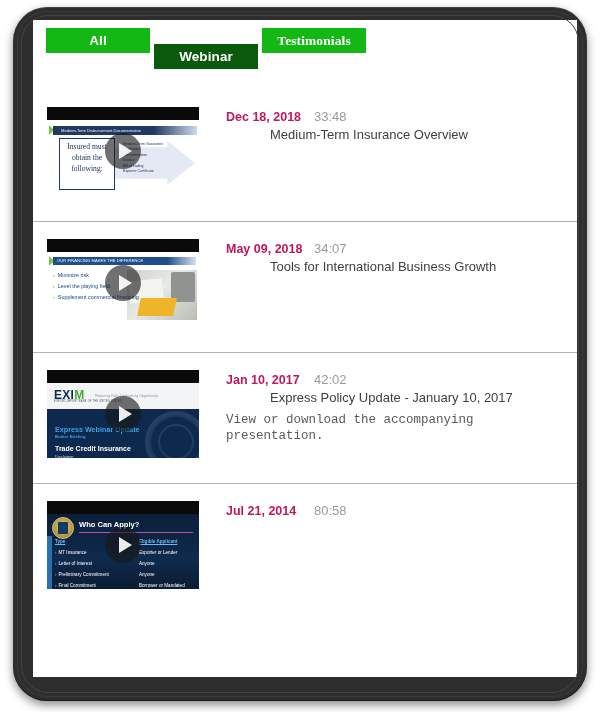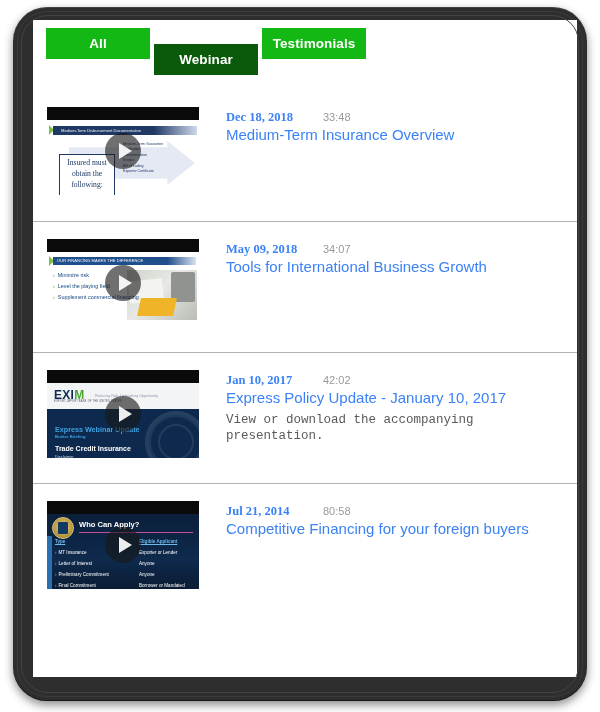--- a/index.html
+++ b/index.html
@@ -56,39 +56,39 @@
 
   
   .tab-bar {
     position: absolute;
     left: 13px;
     top: 8px;
     display: flex;
     gap: 4px;
   }
   .tab {
-    height: 31px;
+    height: 25px;
     line-height: 25px;
     background: #14b814;
     color: #ffffff;
     font-size: 13.5px;
     font-weight: bold;
     text-align: center;
     border: 0;
     padding: 0;
     cursor: pointer;
     font-family: "Liberation Sans", sans-serif;
     letter-spacing: 0.1px;
     white-space: nowrap;
   }
   .tab.active { background: #0b5a0b; }
   .tab-all { width: 104px; }
   .tab-webinar { width: 104px; margin-top: 16px; }
   .tab-howto { width: 104px; }
-  .tab-testimonials { width: 104px; }
+  .tab-testimonials { width: 104px; font-family: Liberation Serif, serif; }
 
   
   .video-list {
     position: absolute;
     left: 0;
     top: 70px;
     width: 544px;
   }
   .video-item {
     position: relative;
@@ -164,21 +164,21 @@
     border-left: 5px solid #7ec242;
     border-top: 5px solid transparent;
     border-bottom: 5px solid transparent;
   }
   .s1 .arrow {
     position: absolute; left: 22px; top: 21px; width: 126px; height: 44px;
     background: #e5e9f4;
     clip-path: polygon(0 14%, 78% 14%, 78% 0, 100% 50%, 78% 100%, 78% 86%, 0 86%);
   }
   .s1 .box {
-    position: absolute; left: 12px; top: 34px; width: 56px; height: 52px;
+    position: absolute; left: 12px; top: 18px; width: 56px; height: 52px;
     background: #ffffff; border: 1px solid #1f3864;
     color: #1f3864; font-size: 7.6px; line-height: 11px;
     text-align: center; padding-top: 2px; box-sizing: border-box;
     font-family: "Liberation Serif", serif;
   }
   .s1 .bullets {
     position: absolute; left: 76px; top: 22px; width: 66px;
     color: #1f3864; font-size: 3.6px; line-height: 5.4px;
   }
 
@@ -322,41 +322,41 @@
     min-width: 0;
   }
   .meta-row {
     display: flex;
     align-items: baseline;
     height: 16px;
   }
   .video-date {
     font-size: 12.5px;
     font-weight: bold;
-    color: #3b82f6;
+    color: #be185d;
     white-space: nowrap;
-    font-family: Liberation Serif, serif;
   }
   .video-duration {
-    font-size: 11px;
+    font-size: 13px;
     color: #9a9a9a;
-    margin-left: 9px;
+    margin-left: 0;
     position: relative;
     left: 0;
     width: 60px;
     text-align: left;
   }
   .dur-pad { width: 88px; flex: 0 0 88px; }
   .video-title {
     margin-top: 2px;
-    font-size: 15px;
-    color: #3b82f6;
+    font-size: 13px;
+    color: #404040;
     font-weight: normal;
     line-height: 19px;
     white-space: nowrap;
+    margin-left: 44px;
   }
   .video-desc {
     margin-top: 5px;
     font-size: 12.5px;
     color: #5a5a5a;
     line-height: 16px;
     font-family: Liberation Mono, monospace;
   }
 </style>
 </head>
@@ -507,19 +507,18 @@
             <div class="tri"></div>
           </div>
         </div>
         <div class="meta">
           <div class="meta-row">
             <div class="dur-pad">
               <span class="video-date">Jul 21, 2014</span>
             </div>
             <span class="video-duration">80:58</span>
           </div>
-          <div class="video-title">Competitive Financing for your foreign buyers</div>
         </div>
       </div>
 
     </div>
   </div>
 </div>
 
 </body></html>

